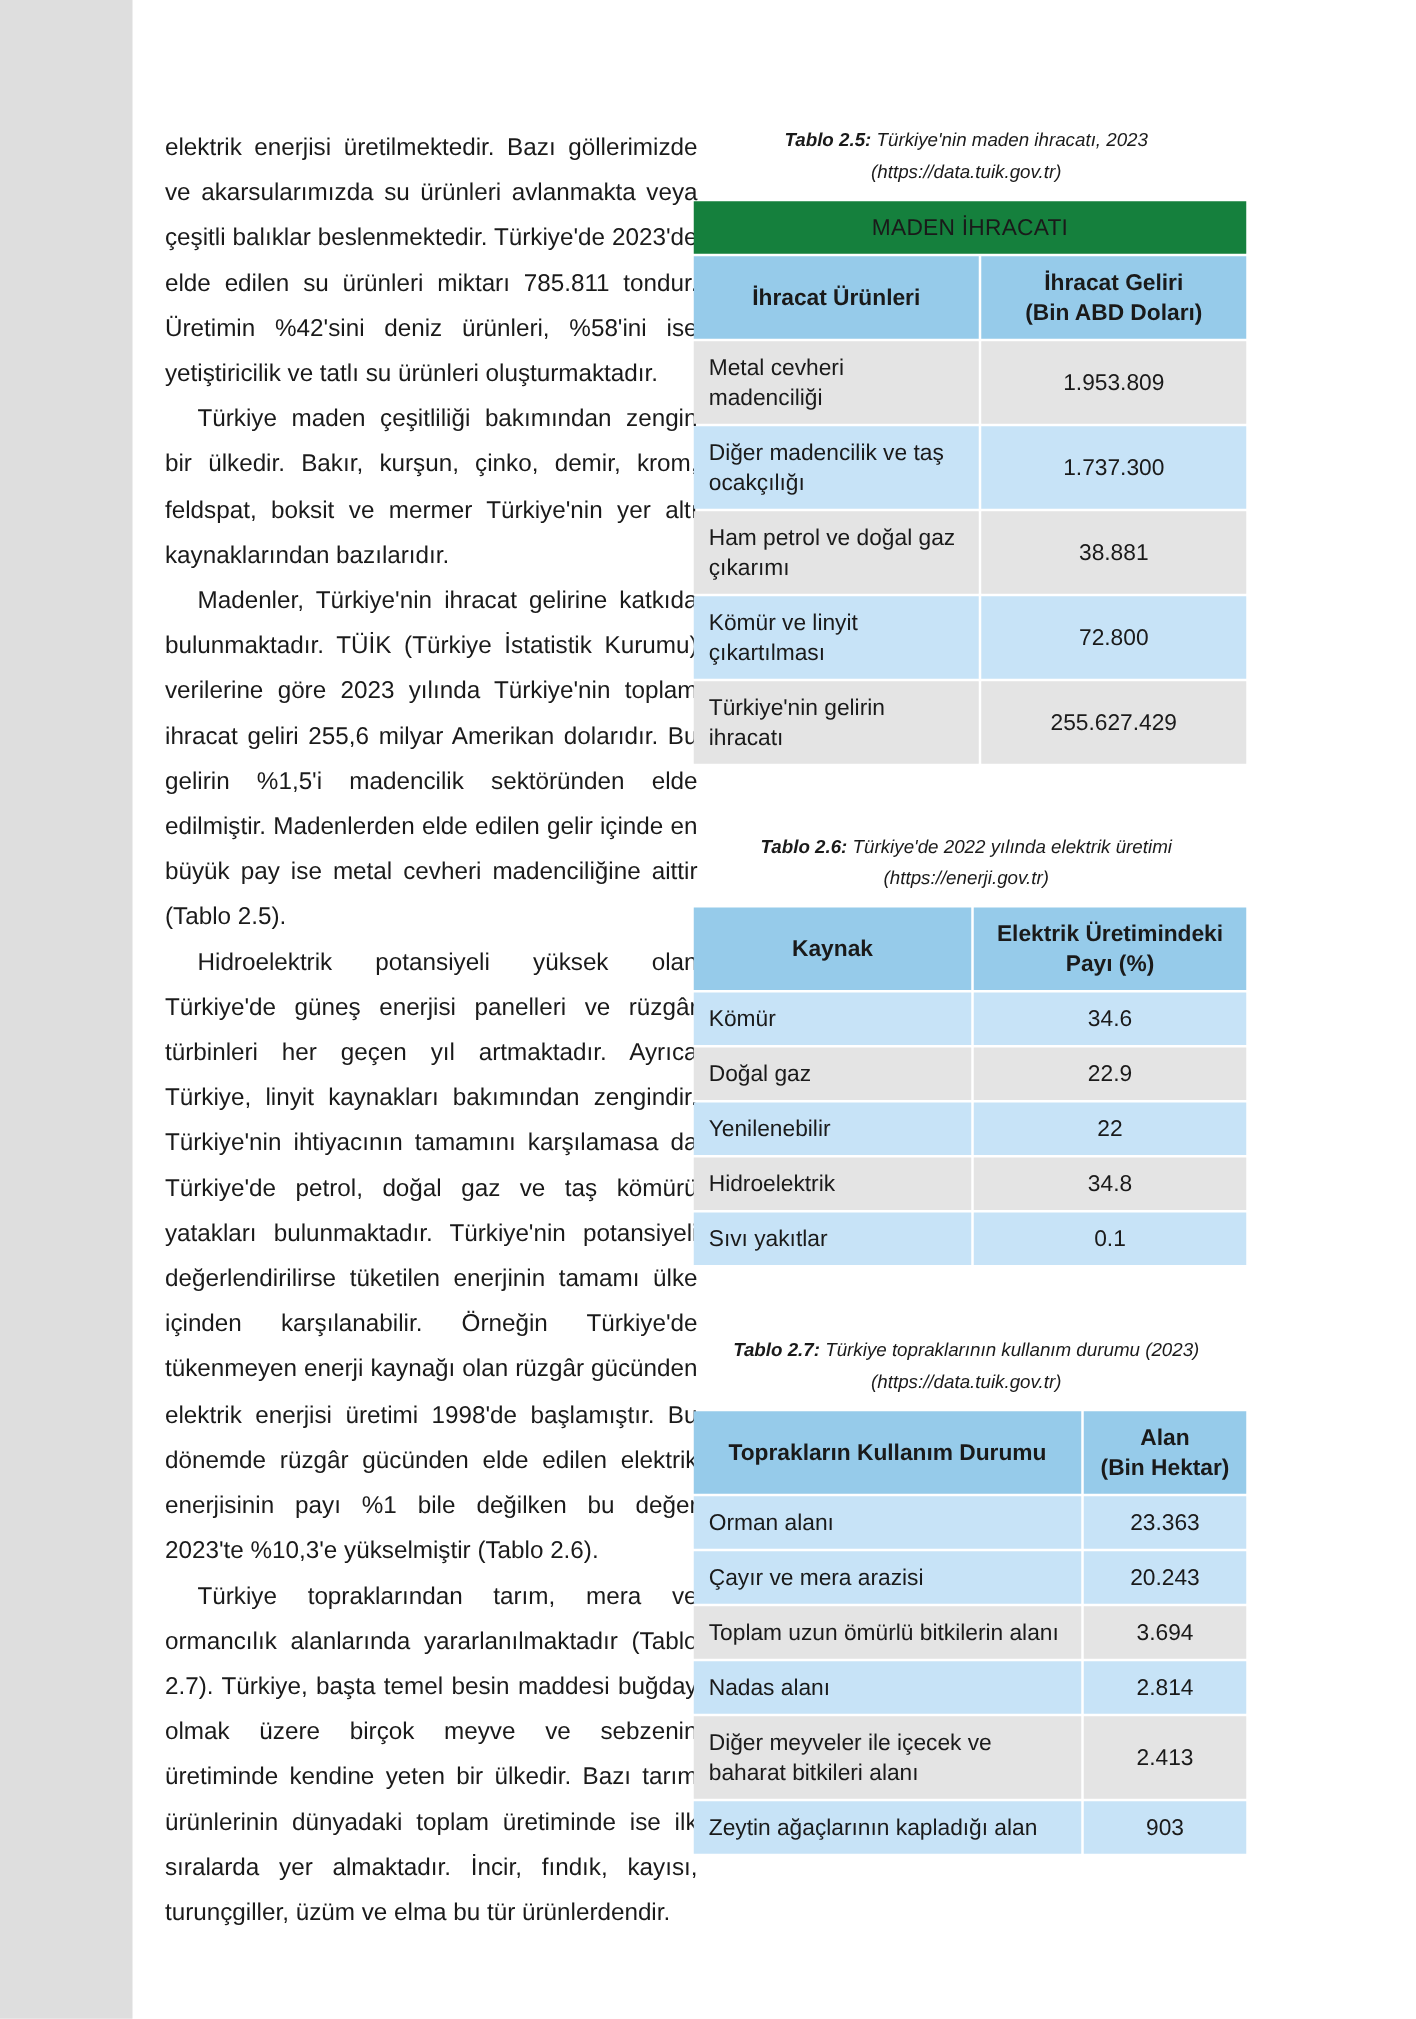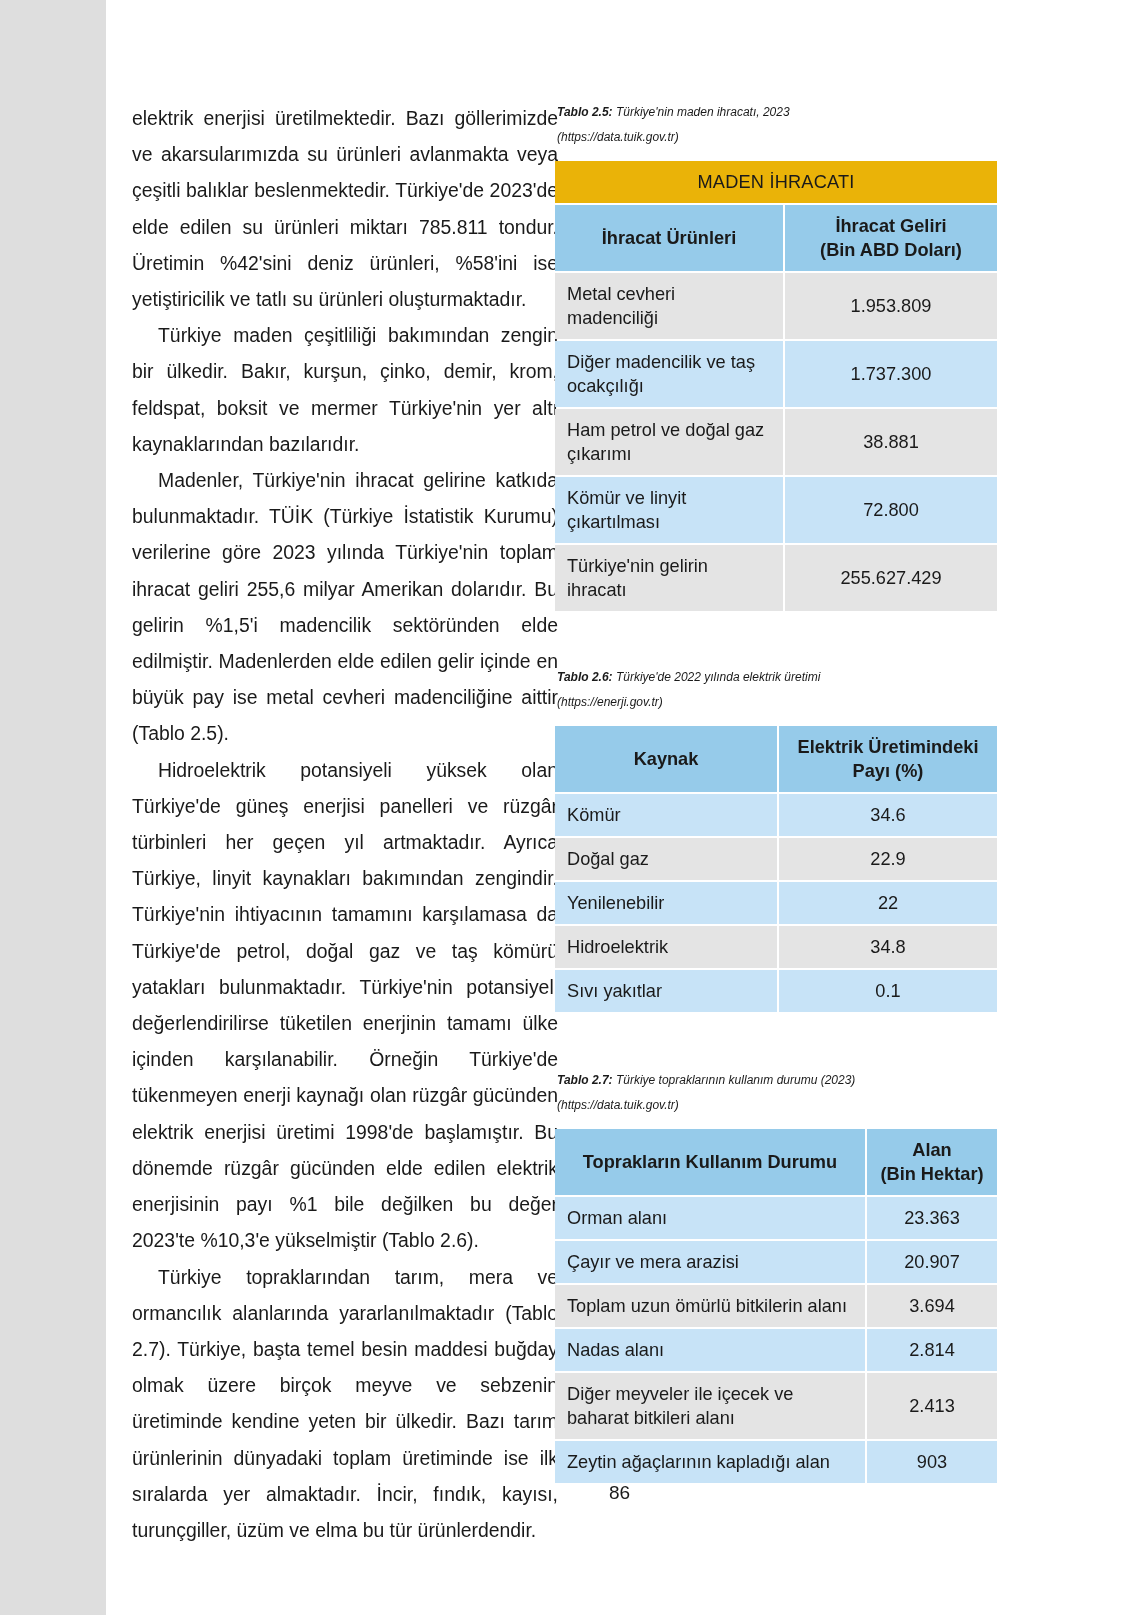--- a/index.html
+++ b/index.html
@@ -60,23 +60,23 @@
   .table-col {
     position: absolute;
     left: 447px;
     top: 100px;
     width: 440px;
   }
 
   .tbl-block { margin-bottom: 0; }
 
   .tbl-caption {
-    font-size: 12px;
+    font-size: 15px;
     line-height: 25px;
-    text-align: left;
+    text-align: center;
     color: #1a1a1a;
     font-style: italic;
     margin: 0 0 9px 0;
     padding: 0 4px;
   }
   .tbl-caption .lbl {
     font-weight: bold;
     font-style: italic;
   }
 
@@ -90,21 +90,21 @@
   table.data th {
     padding: 9px 12px;
     font-size: 18.2px;
     line-height: 24px;
     color: #1a1a1a;
     vertical-align: middle;
     font-weight: normal;
     text-align: left;
   }
   .title-cell {
-    background: #eab308;
+    background: #15803d;
     text-align: center !important;
     font-weight: bold;
     letter-spacing: 0.2px;
   }
   .head-cell {
     background: #96cbea;
     text-align: center !important;
     font-weight: bold !important;
   }
   .row-blue  { background: #c7e3f7; }
@@ -261,21 +261,21 @@
                 <span>Alan</span><br>
                 <span>(Bin Hektar)</span>
               </td>
             </tr>
             <tr>
               <td class="row-blue">Orman alanı</td>
               <td class="row-blue num">23.363</td>
             </tr>
             <tr>
               <td class="row-blue">Çayır ve mera arazisi</td>
-              <td class="row-blue num">20.907</td>
+              <td class="row-blue num">20.243</td>
             </tr>
             <tr>
               <td class="row-gray">Toplam uzun ömürlü bitkilerin alanı</td>
               <td class="row-gray num">3.694</td>
             </tr>
             <tr>
               <td class="row-blue">Nadas alanı</td>
               <td class="row-blue num">2.814</td>
             </tr>
             <tr>
@@ -286,16 +286,15 @@
               <td class="row-blue">Zeytin ağaçlarının kapladığı alan</td>
               <td class="row-blue num">903</td>
             </tr>
 
           </tbody>
         </table>
       </div>
 
     </div>
 
-    <div class="page-number">86</div>
 
   </div>
 </div>
 
 </body></html>

